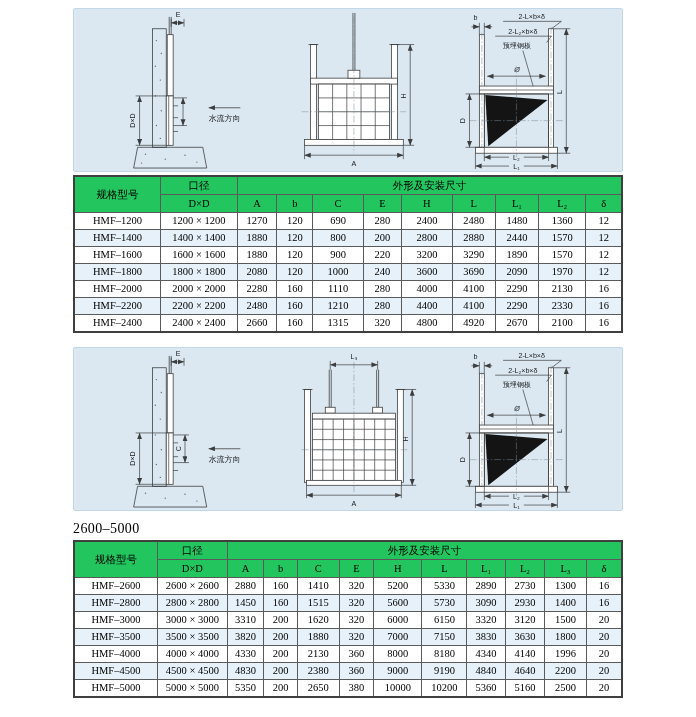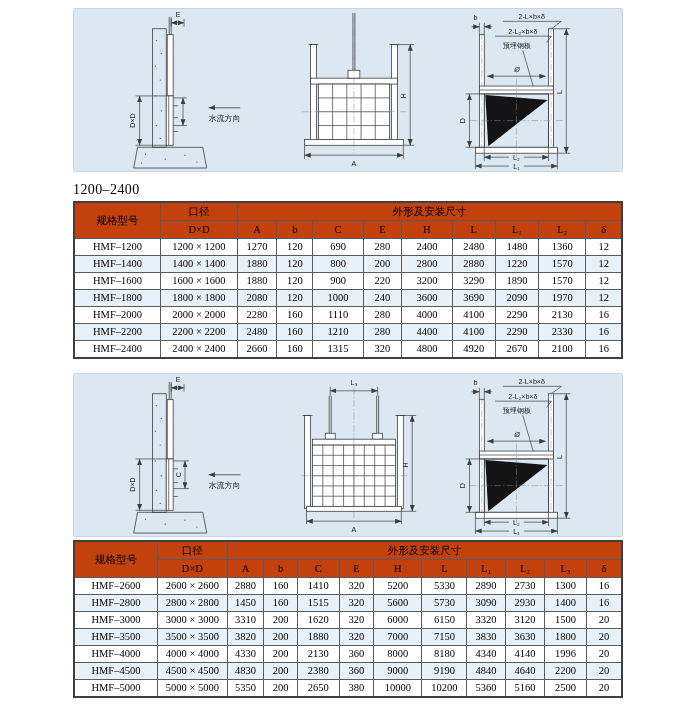--- a/index.html
+++ b/index.html
@@ -12,21 +12,21 @@
   .panel svg { display:block; }
 
   h2.sec-heading { font-size:14px; font-weight:normal; margin:10px 0 3px 0;
                    letter-spacing:0.4px; color:#000; }
 
   table.spec { width:550px; table-layout:fixed; border-collapse:collapse;
                border:2px solid #3f3f3f; font-size:10.5px; margin-top:3px; }
   table.spec th, table.spec td { border:1px solid #5a5a5a; text-align:center;
                padding:0; height:16px; line-height:16px; overflow:hidden;
                white-space:nowrap; font-weight:normal; }
-  table.spec thead th { background:#c2410c; height:17px; line-height:17px; }
+  table.spec thead th { background:#22c55e; height:17px; line-height:17px; }
   table.spec tbody tr.alt td { background:#e6f1f9; }
   table.spec tbody td { background:#ffffff; }
   table.spec tbody tr.alt td { background:#e6f1f9; }
 
   svg text { font-family:"Liberation Sans","DejaVu Sans",sans-serif;
              font-size:8px; fill:#1a1a1a; }
   svg text.sm { font-size:7.2px; }
   .ln  { stroke:#3d3d3d; stroke-width:0.8; fill:none; }
   .lnw { stroke:#3d3d3d; stroke-width:0.8; fill:#ffffff; }
   .dim { stroke:#3d3d3d; stroke-width:0.7; fill:none; }
@@ -175,21 +175,20 @@
         <text class="sm" x="445.5" y="152.5" text-anchor="middle">L₂</text>
         <line class="dim" x1="404" y1="146" x2="404" y2="162"></line>
         <line class="dim" x1="487" y1="146" x2="487" y2="162"></line>
         <line class="dim" x1="404" y1="159" x2="438" y2="159" marker-start="url(#arA)"></line>
         <line class="dim" x1="453" y1="159" x2="487" y2="159" marker-end="url(#arA)"></line>
         <text class="sm" x="445.5" y="161.5" text-anchor="middle">L₁</text>
       </g>
     </svg>
   </div>
 
-  <h2 class="sec-heading">1200–2400</h2>
   <table class="spec">
     <colgroup>
       <col style="width:15.8%">
           <col style="width:14.0%">
           <col style="width:7.2%">
           <col style="width:6.6%">
       <col style="width:9.2%">
           <col style="width:7.0%">
           <col style="width:9.2%">
           <col style="width:7.9%">
@@ -232,21 +231,21 @@
           </tr>
           <tr class="alt">
             <td>HMF–1400</td>
             <td>1400 × 1400</td>
             <td>1880</td>
             <td>120</td>
             <td>800</td>
             <td>200</td>
             <td>2800</td>
             <td>2880</td>
-            <td>1220</td>
+            <td>2440</td>
             <td>1570</td>
             <td>12</td>
           </tr>
           <tr>
             <td>HMF–1600</td>
             <td>1600 × 1600</td>
             <td>1880</td>
             <td>120</td>
             <td>900</td>
             <td>220</td>
@@ -451,20 +450,21 @@
         <text class="sm" x="445.5" y="152.5" text-anchor="middle">L₂</text>
         <line class="dim" x1="404" y1="146" x2="404" y2="162"></line>
         <line class="dim" x1="487" y1="146" x2="487" y2="162"></line>
         <line class="dim" x1="404" y1="159" x2="438" y2="159" marker-start="url(#arB)"></line>
         <line class="dim" x1="453" y1="159" x2="487" y2="159" marker-end="url(#arB)"></line>
         <text class="sm" x="445.5" y="161.5" text-anchor="middle">L₁</text>
       </g>
     </svg>
   </div>
 
+  <h2 class="sec-heading">2600–5000</h2>
   <table class="spec">
     <colgroup>
       <col style="width:15.2%">
           <col style="width:12.8%">
           <col style="width:6.6%">
           <col style="width:6.2%">
       <col style="width:7.6%">
           <col style="width:6.3%">
           <col style="width:8.8%">
           <col style="width:8.2%">

